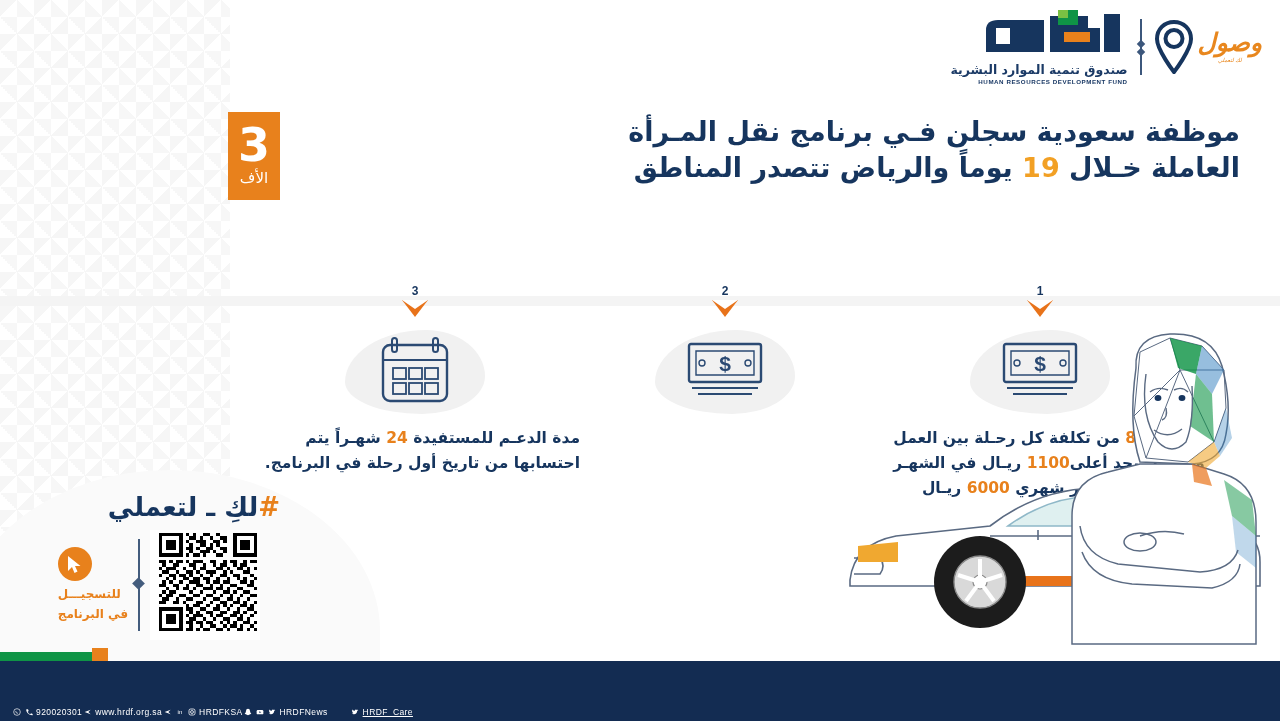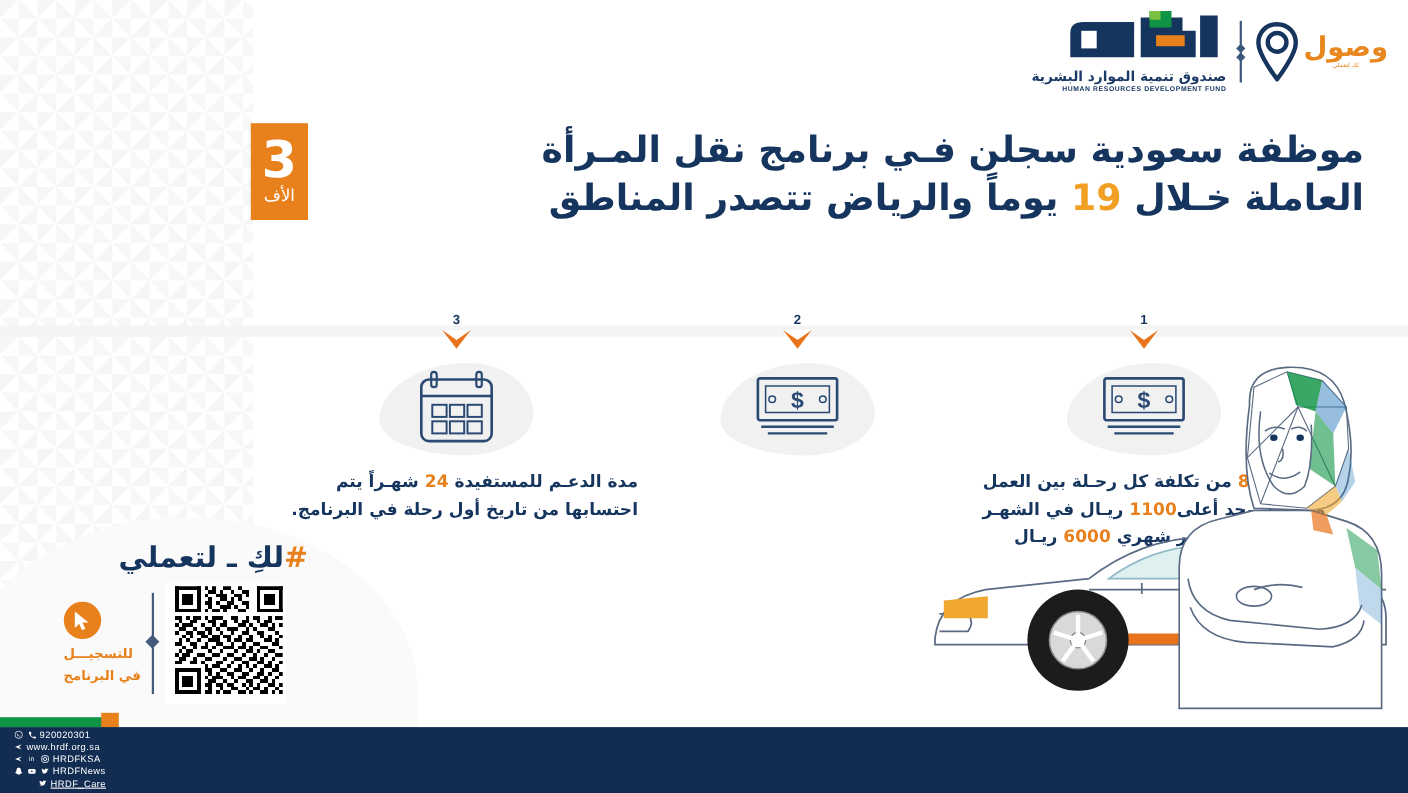--- a/index.html
+++ b/index.html
@@ -42,36 +42,36 @@
     font-family:"Liberation Sans",sans-serif;
   }
   .logo-divider{width:2px;height:56px;background:#1b3a66;opacity:.85;position:relative;}
   .logo-divider::before,.logo-divider::after{
     content:"";position:absolute;left:-2px;width:6px;height:6px;background:#1b3a66;
     transform:rotate(45deg);
   }
   .logo-divider::before{top:22px;}
   .logo-divider::after{top:30px;}
   .logo-wusool{display:flex;align-items:center;gap:4px;}
-  .wusool-text{display:flex;flex-direction:column;align-items:center;}
+  .wusool-text{display:flex;flex-direction:column;align-items:center;font-style:italic;}
   .wusool-ar{font-size:25px;font-weight:bold;color:#e8871e;line-height:1;}
   .wusool-sub{font-size:5.5px;color:#e8871e;letter-spacing:.4px;margin-top:2px;}
 
   
   .headline-wrap{position:absolute;right:40px;top:112px;width:1012px;
     display:flex;align-items:flex-start;justify-content:flex-start;gap:10px;}
   .count-badge{
     flex:0 0 auto;width:52px;height:88px;background:#e8811c;color:#fff;
     display:flex;flex-direction:column;align-items:center;justify-content:center;
   }
   .count-badge .num{font-size:46px;font-weight:bold;line-height:.9;}
   .count-badge .unit{font-size:15px;margin-top:2px;}
   .headline{
     flex:1 1 auto;text-align:right;color:#16355e;font-weight:bold;
-    font-size:33px;line-height:1.34;letter-spacing:-.2px;padding-top:2px;
+    font-size:27px;line-height:1.34;letter-spacing:-.2px;padding-top:2px;
   }
   .headline .hl-num{color:#f2a024;}
 
   
   .support-banner{
     position:absolute;right:40px;top:240px;width:300px;height:40px;
     background:#f2f2f2;display:flex;align-items:center;justify-content:center;
     color:#e8871e;font-size:22px;font-weight:bold;
   }
 
@@ -142,21 +142,21 @@
   .footer{
     position:absolute;left:0;bottom:0;width:1280px;height:60px;background:#132c52;
   }
   .footer-accent{
     position:absolute;left:0;bottom:60px;width:100px;height:9px;background:#0f9446;
   }
   .footer-accent2{
     position:absolute;left:92px;bottom:56px;width:16px;height:17px;background:#e8811c;
   }
   .contact{
-    position:absolute;left:12px;bottom:4px;display:flex;flex-direction:column;
+    position:absolute;left:12px;bottom:4px;display:flex;flex-direction:row;
     gap:1px;direction:ltr;justify-content:center;
   }
   .crow{display:flex;align-items:center;gap:3px;color:#ffffff;font-size:8.5px;
     font-family:"Liberation Sans",sans-serif;letter-spacing:.4px;}
   .crow .ic{width:9px;height:9px;display:inline-flex;align-items:center;justify-content:center;}
   .crow .lbl{white-space:nowrap;}
 </style>
 </head>
 <body>
 

